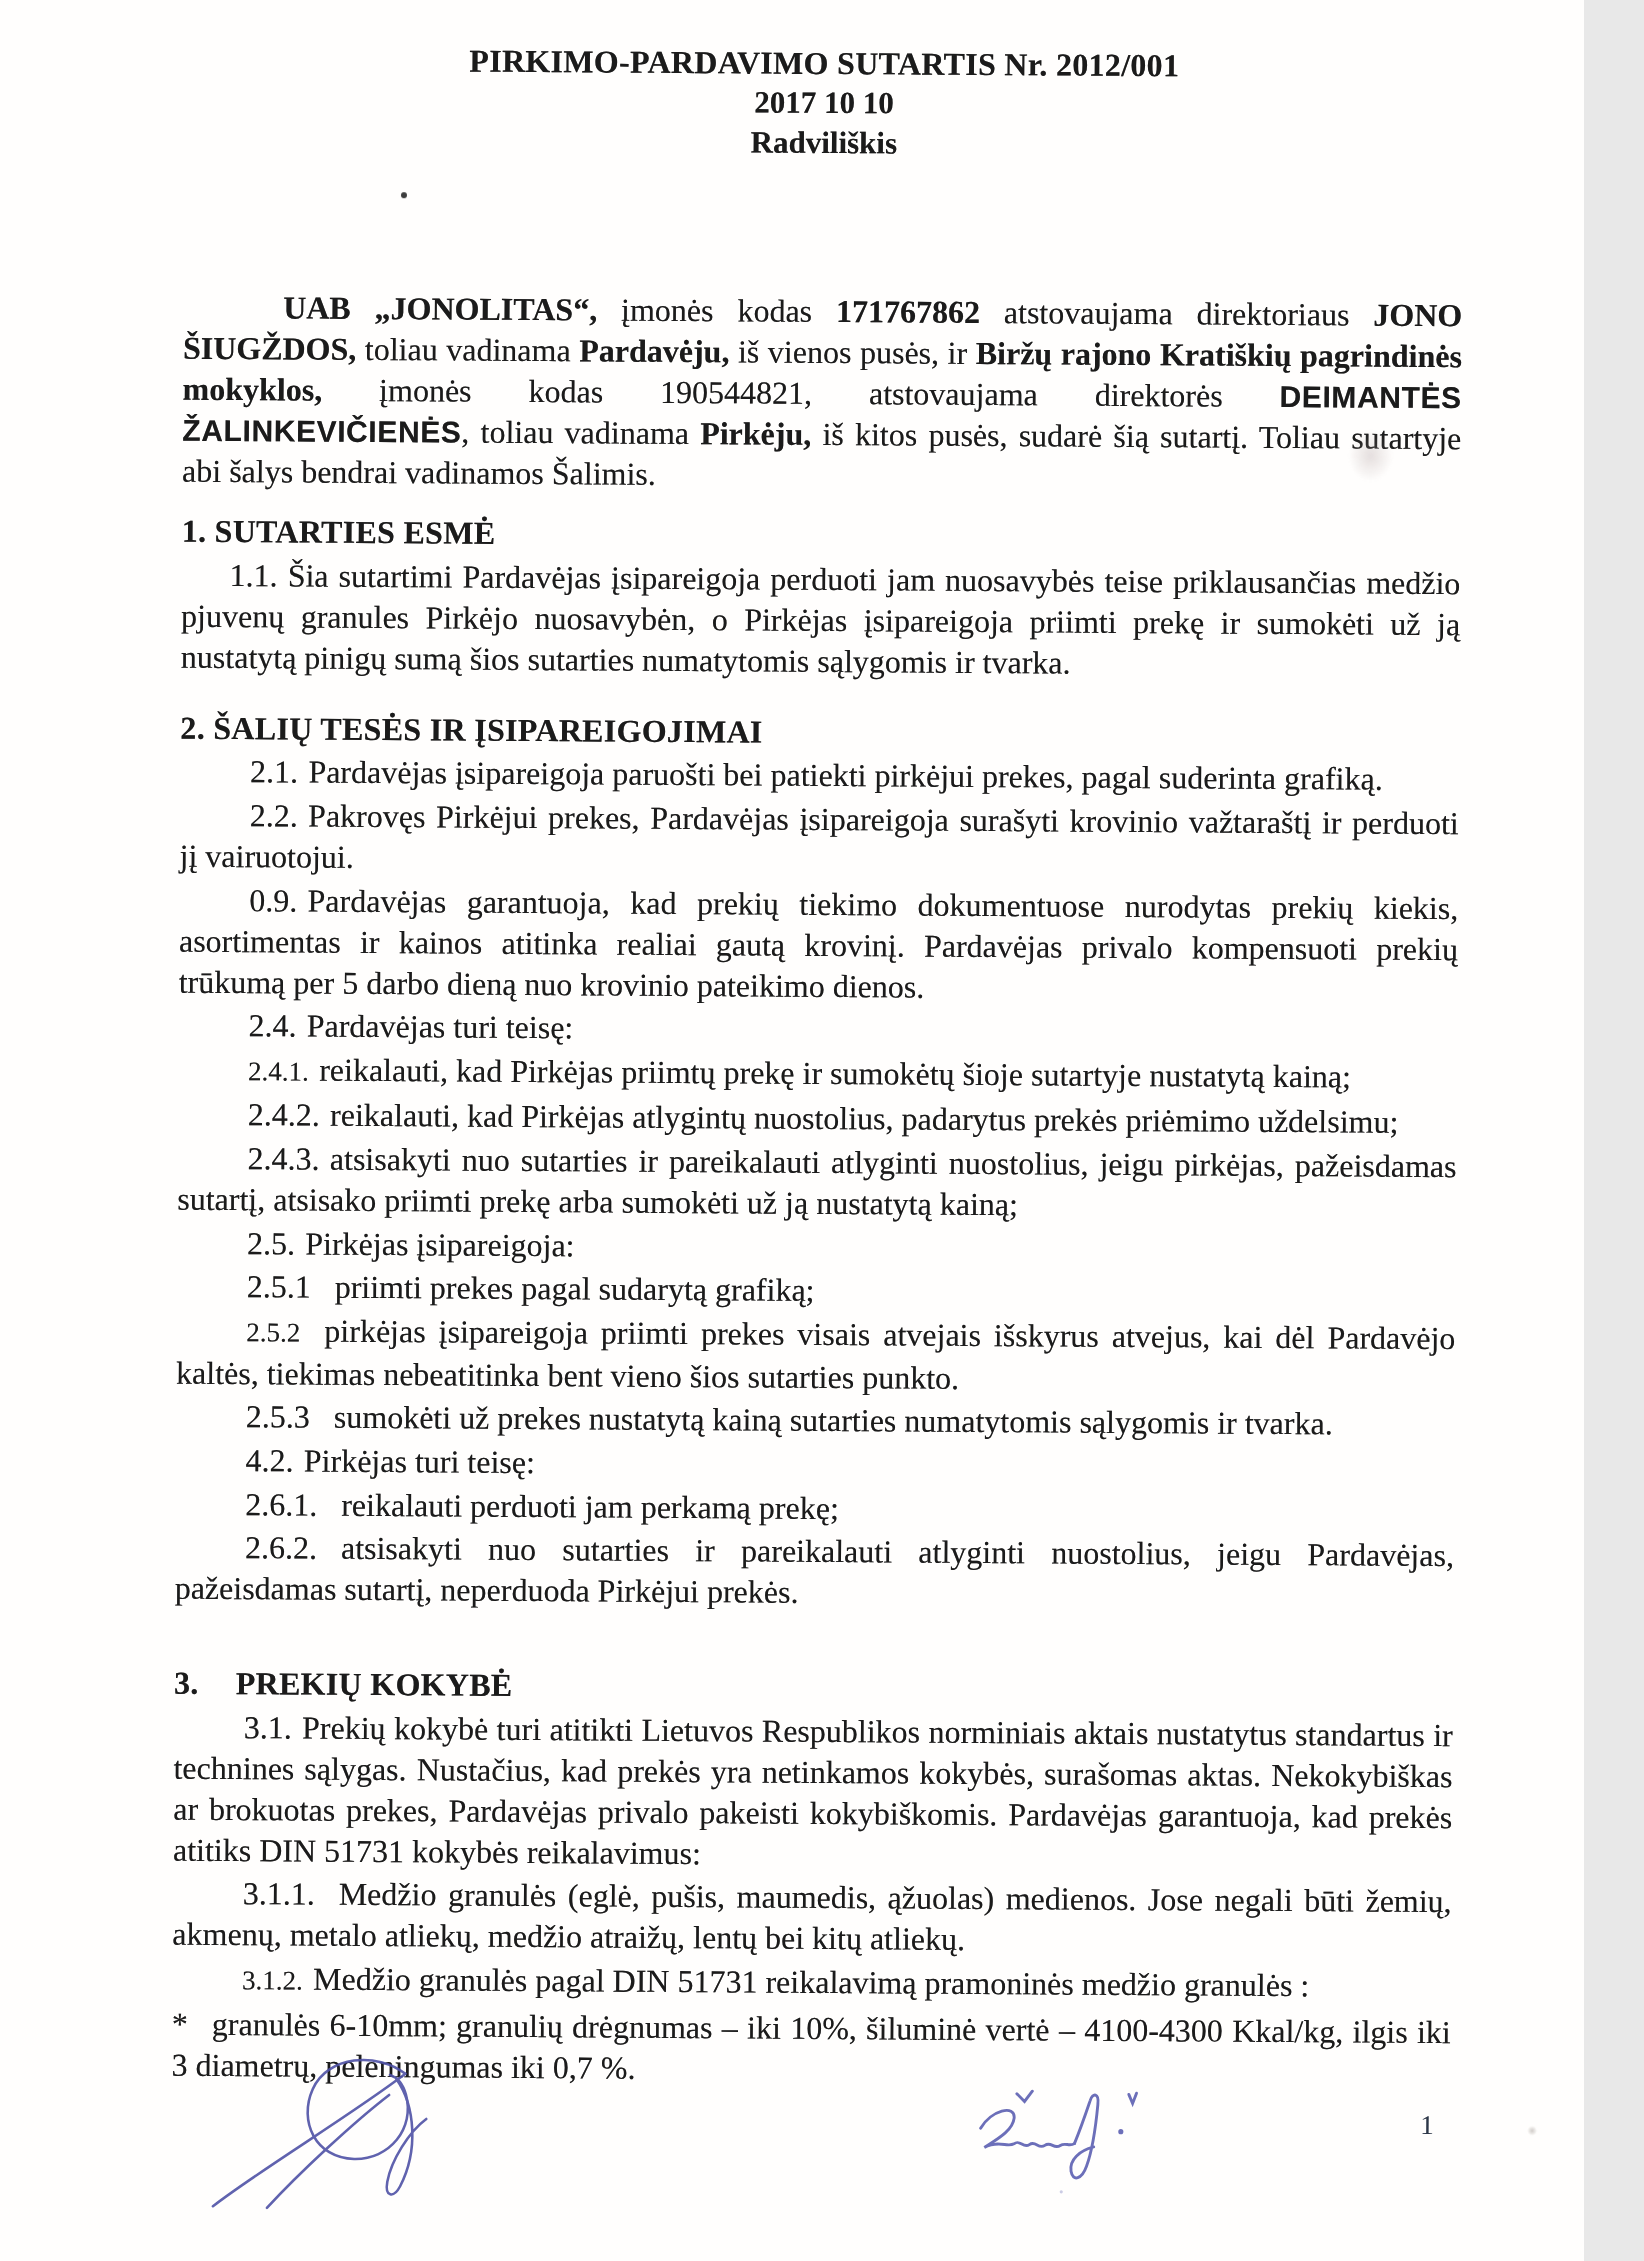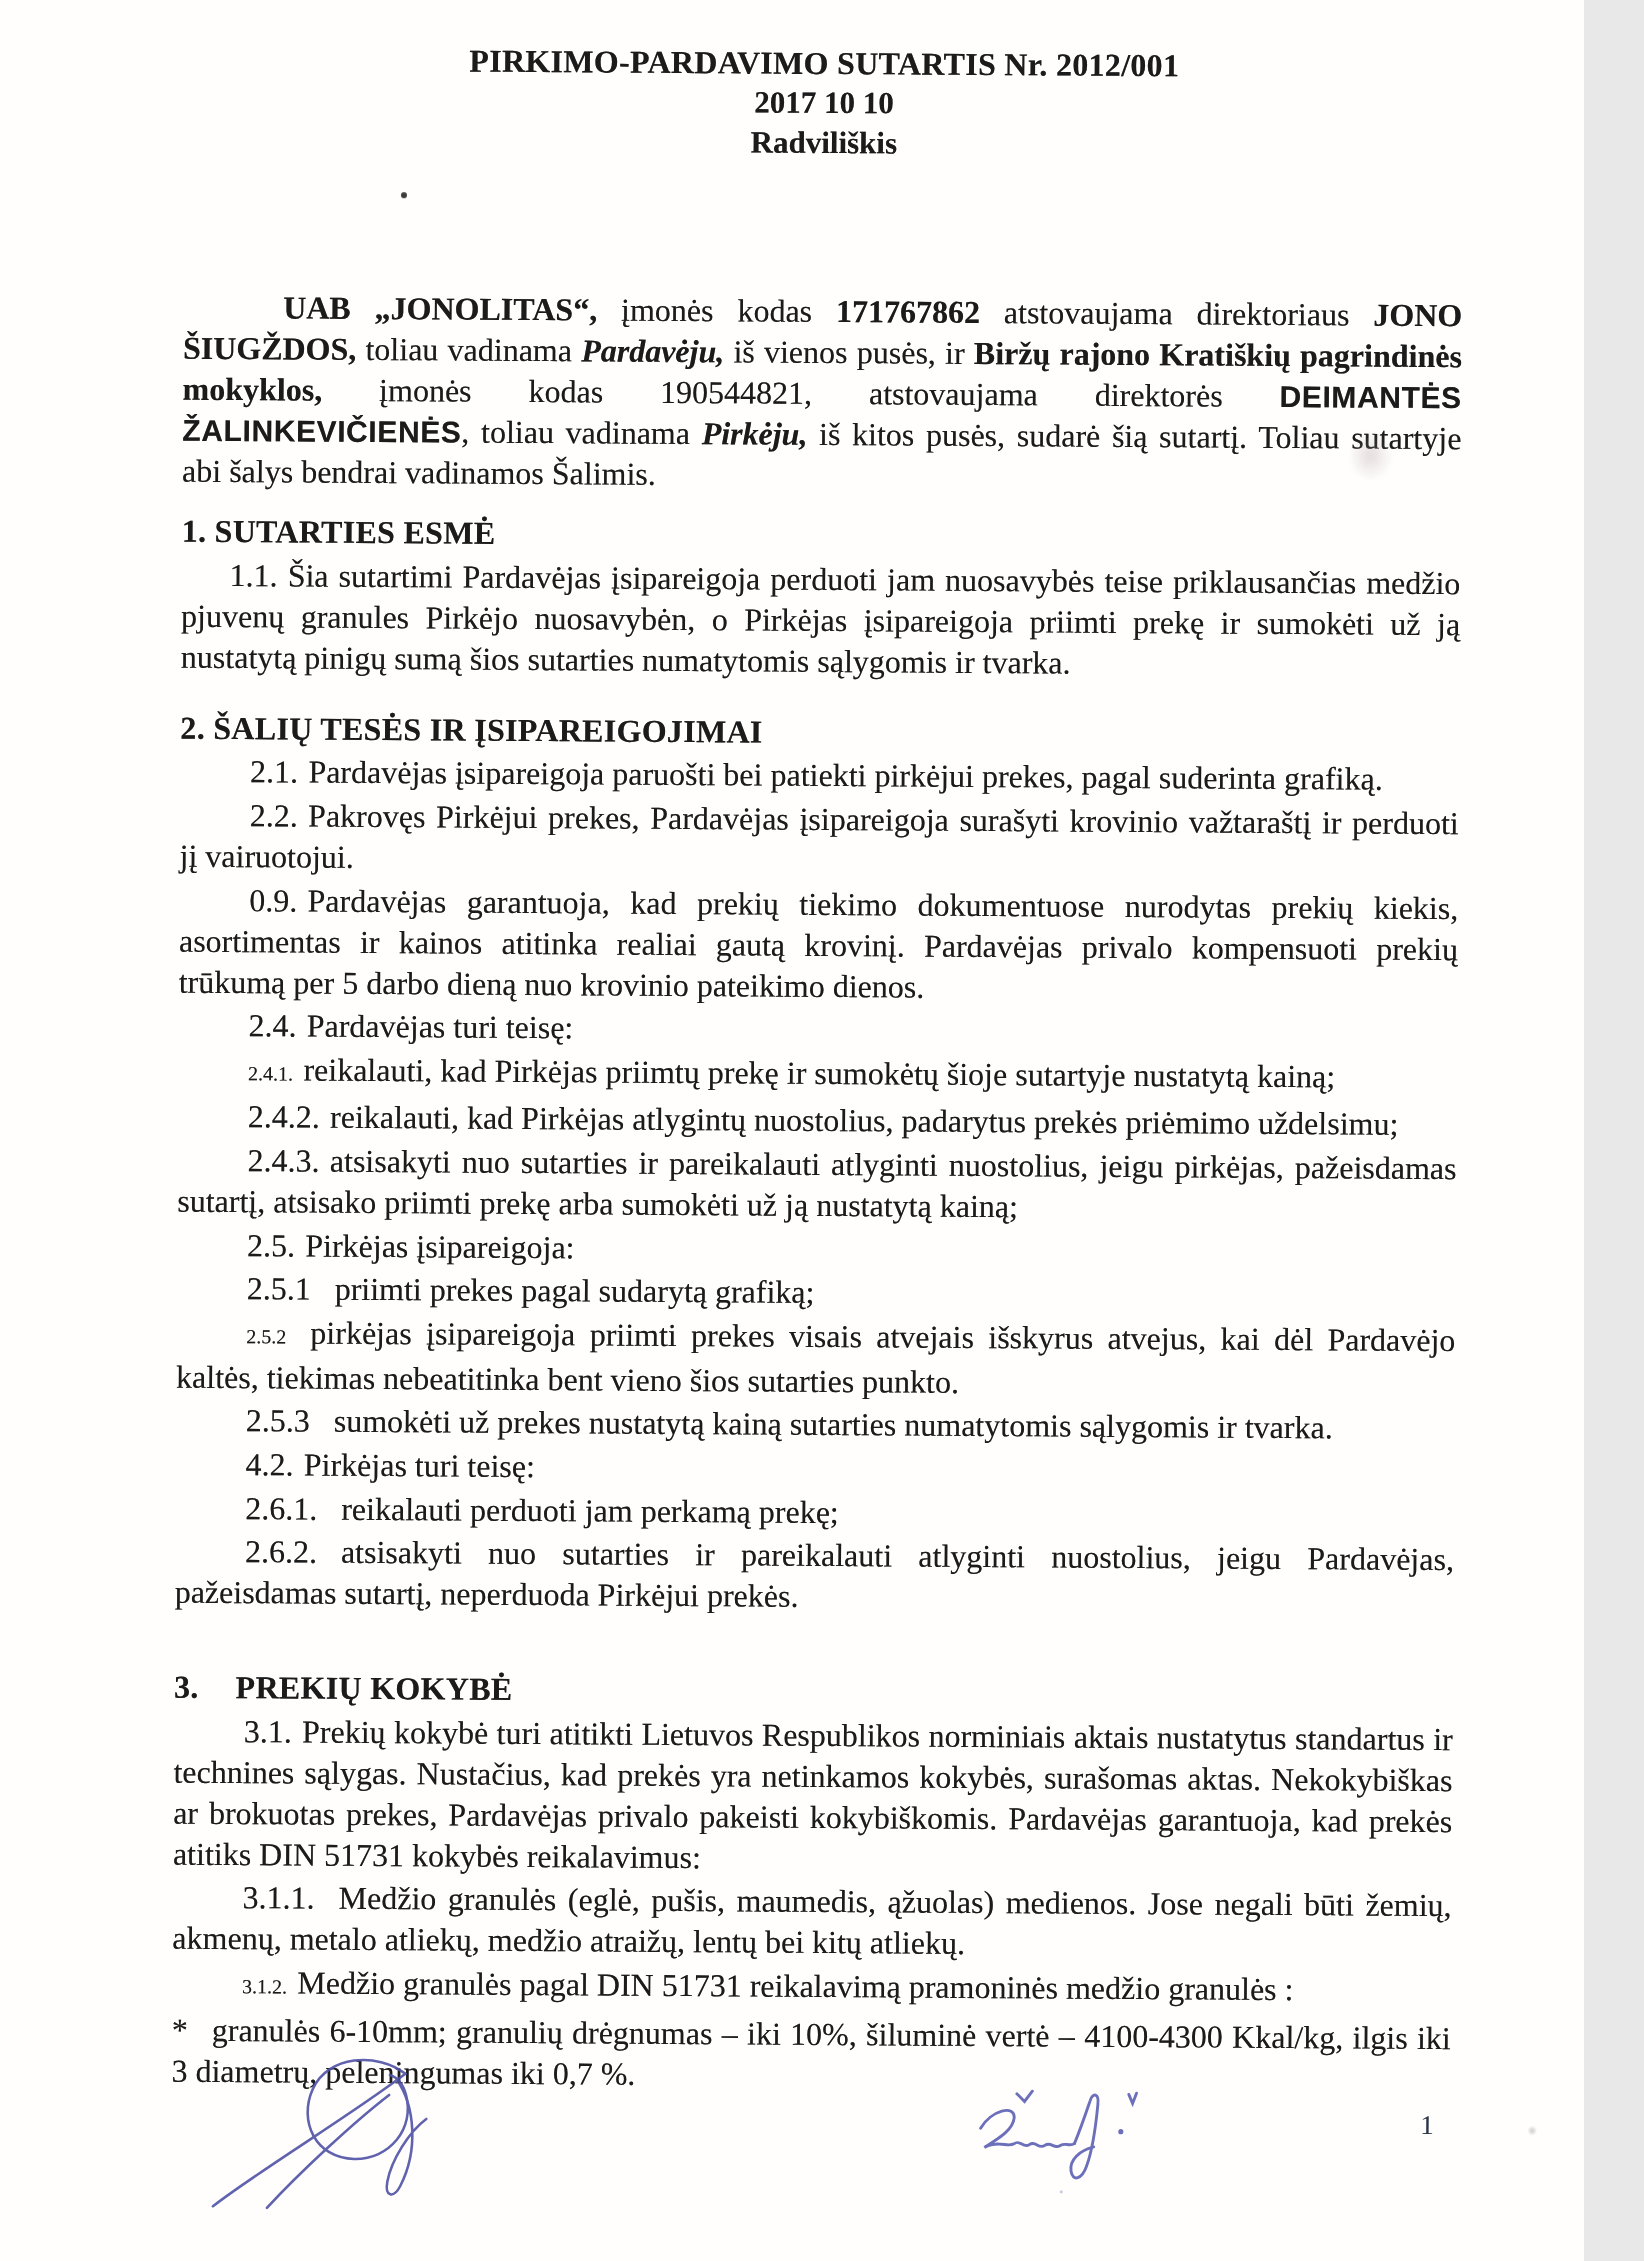--- a/index.html
+++ b/index.html
@@ -50,23 +50,23 @@
   .mt-h1{margin-top:19.3px;}
   .mt-p11{margin-top:2.6px;}
   .mt-h2{margin-top:30px;}
   .mt-h3{margin-top:54px;}
   .clause{margin-top:2.6px;}
   .ind-74{text-indent:48px;}
   .ind-108{text-indent:70px;}
   .ind-0{text-indent:0;}
   .num{margin-right:10.3px;}
   .num-tight{margin-right:24px;}
-  .num-small{font-size:20px;}
+  .num-small{font-size:27px;}
   .b{font-weight:700;}
-  .bi{font-weight:700;font-style:italic;}
+  .bi{font-weight:700;}
   .sans-bold{
     font-family:"Liberation Sans", sans-serif;
     font-weight:700;
     font-size:30px;
     letter-spacing:0.6px;
   }
   .h3-gap{display:inline-block;width:37px;}
   
   .sig{position:absolute;}
   .sig svg{display:block;}

